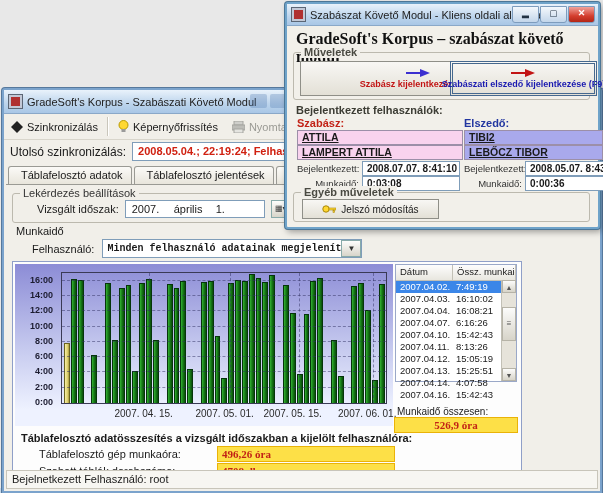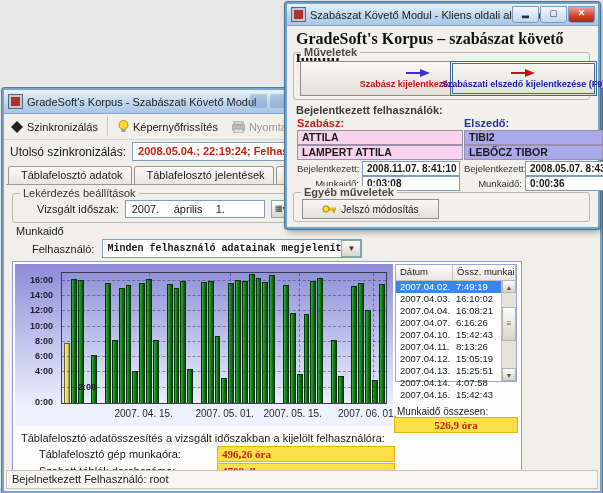--- a/index.html
+++ b/index.html
@@ -79,21 +79,21 @@
   #rows .lrow.sel{background:#3b86e8;color:#fff;}
   #vscroll{position:absolute;right:0;top:15px;bottom:0;width:14px;background:#e6e3da;border-left:1px solid #c2c0b6;
            display:flex;flex-direction:column;align-items:center;font-size:7px;color:#555;}
   #vscroll .arr{width:14px;height:13px;line-height:13px;text-align:center;background:linear-gradient(#fcfcfb,#d7d4c9);border:1px solid #b6b3a7;box-sizing:border-box;}
   #vscroll .thumb{width:14px;height:34px;margin-top:14px;background:linear-gradient(#fcfcfb,#d7d4c9);border:1px solid #b6b3a7;
                   box-sizing:border-box;text-align:center;line-height:32px;font-size:8px;}
   #vscroll .arr.dn{position:absolute;bottom:0;}
   #totlabel{position:absolute;left:384px;top:144px;font-size:10px;}
   #totval{position:absolute;left:381px;top:155px;width:122px;height:14px;line-height:14px;text-align:center;}
   
-  #sumtitle{position:absolute;left:8px;top:170px;font-weight:normal;font-size:11px;white-space:nowrap;}
+  #sumtitle{position:absolute;left:8px;top:170px;font-weight:bold;font-size:11px;white-space:nowrap;}
   .sumrow{position:absolute;left:10px;display:flex;align-items:center;}
   .sumrow .lbl{width:178px;}
   .sumrow .ylw{width:172px;height:14px;line-height:14px;padding-left:4px;}
   #statusbar{position:absolute;left:2px;right:2px;bottom:2px;height:17px;line-height:17px;padding-left:5px;
              background:#f7f6f2;border:1px solid #c8c5ba;}
   
   #clientwin{left:285px;top:2px;width:311px;height:223px;border:2px solid #6fa3c9;border-radius:3px;
              box-shadow:0 0 0 1px #4c7696,2px 3px 6px rgba(0,0,0,.35);background:#f2f0ea;}
   #heading{position:absolute;left:9px;top:26px;font-family:"Liberation Serif",serif;font-weight:bold;font-size:16px;color:#111;}
   #opsbox{left:6px;top:48px;width:295px;height:46px;}
@@ -102,21 +102,21 @@
   .bigbtn.focused{outline:1px solid #45688e;outline-offset:-3px;border-color:#45688e;}
   .bigbtn .cap{font-size:9px;font-weight:bold;white-space:nowrap;}
   #btn-szabasz .cap{color:#c21414;}
   #btn-elszedo .cap{color:#1a1ab0;}
   #loggedlbl{position:absolute;left:9px;top:100px;font-weight:bold;color:#3c3c34;}
   .colL{left:10px;width:160px;}
   .colR{left:177px;width:133px;}
   .roleL{position:absolute;top:113px;font-weight:bold;color:#c22216;}
   .roleR{position:absolute;top:113px;font-weight:bold;color:#2236a0;}
   .pill{position:absolute;height:13px;line-height:13px;padding-left:4px;font-weight:bold;font-size:10.5px;
-        border:1px solid #9c8fa8;}
+        border:1px solid #9c8fa8;text-decoration:underline;}
   .pink{background:#f9d3ee;}
   .lav{background:#a9a9ec;}
   .frow{position:absolute;display:flex;align-items:center;font-size:9.5px;}
   .frow .flbl{text-align:right;color:#333;}
   .frow .fval{height:13px;line-height:13px;padding-left:4px;font-weight:bold;font-size:10px;}
   #otherbox{left:6px;top:188px;width:295px;height:28px;}
   #btn-pwd{position:absolute;left:8px;top:6px;width:135px;height:18px;display:flex;align-items:center;justify-content:center;gap:5px;
            background:linear-gradient(#f8f7f4,#e3e0d6);border:1px solid #8f8f88;font-size:10px;}
   
   #deskstrip{position:absolute;left:0;right:0;bottom:0;height:5px;background:#c6d8ea;}
@@ -353,21 +353,21 @@
               <div class="gridh" style="bottom: 70.5882%;"></div>
               <div class="gridh" style="bottom: 82.3529%;"></div>
               <div class="gridh" style="bottom: 94.1176%;"></div>
               <div class="gridv" style="left: 27%;"></div>
               <div class="gridv" style="left: 52%;"></div>
               <div class="gridv" style="left: 73%;"></div>
               <div class="gridv" style="left: 96%;"></div>
             </div>
           <div id="yticks">
               <div class="ytick" style="left: 0px; top: 133px;">0:00</div>
-              <div class="ytick" style="left: 0px; top: 117.706px; padding-left: 43px;">2:00</div>
+              <div class="ytick" style="left: 0px; top: 117.706px;">2:00</div>
               <div class="ytick" style="left: 0px; top: 102.412px;">4:00</div>
               <div class="ytick" style="left: 0px; top: 87.1176px;">6:00</div>
               <div class="ytick" style="left: 0px; top: 71.8235px;">8:00</div>
               <div class="ytick" style="left: 0px; top: 56.5294px;">10:00</div>
               <div class="ytick" style="left: 0px; top: 41.2353px;">12:00</div>
               <div class="ytick" style="left: 0px; top: 25.9412px;">14:00</div>
               <div class="ytick" style="left: 0px; top: 10.6471px;">16:00</div>
             </div>
           <div id="xticks">
               <div class="xtick" style="left: 99.48px;">2007. 04. 15.</div>
@@ -483,21 +483,21 @@
     <div class="roleL colL">Szabász:</div>
     <div class="roleR colR">Elszedő:</div>
 
     <div class="pill pink colL" style="top:126px;">ATTILA</div>
     <div class="pill lav colR" style="top:126px;">TIBI2</div>
     <div class="pill pink colL" style="top:141px;">LAMPERT ATTILA</div>
     <div class="pill lav colR" style="top:141px;">LEBŐCZ TIBOR</div>
 
     <div class="frow" style="left:10px;top:157px;">
       <span class="flbl" style="width:62px;">Bejelentkezett:</span>
-      <span class="fval inset" style="width:92px;margin-left:3px;">2008.11.07. 8:41:10</span>
+      <span class="fval inset" style="width:92px;margin-left:3px;">2008.07.07. 8:41:10</span>
     </div>
     <div class="frow" style="left:10px;top:172px;">
       <span class="flbl" style="width:62px;">Munkaidő:</span>
       <span class="fval inset" style="width:92px;margin-left:3px;">0:03:08</span>
     </div>
     <div class="frow" style="left:177px;top:157px;">
       <span class="flbl" style="width:58px;">Bejelentkezett:</span>
       <span class="fval inset" style="width:92px;margin-left:3px;">2008.05.07. 8:43:42</span>
     </div>
     <div class="frow" style="left:177px;top:172px;">

